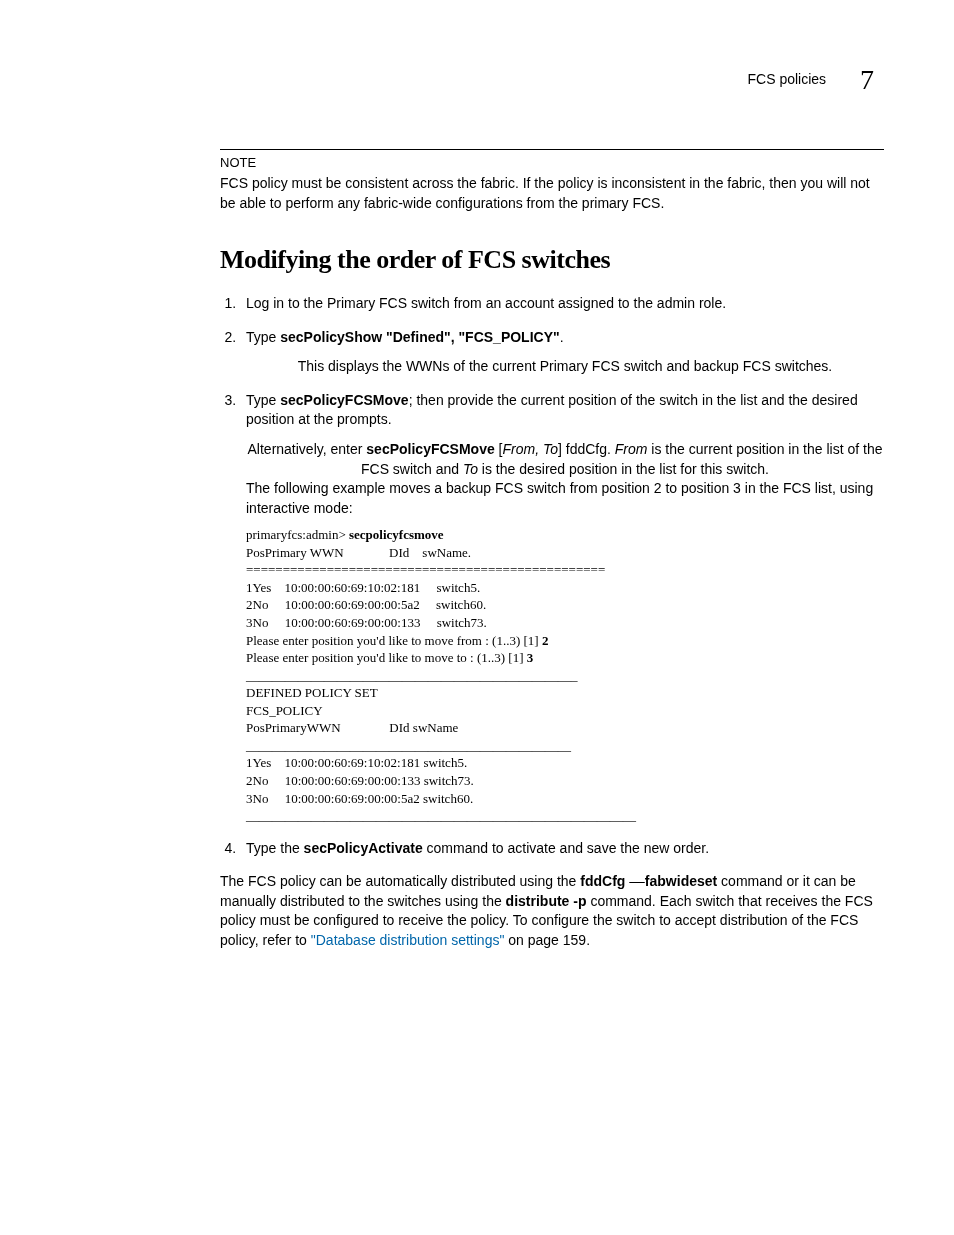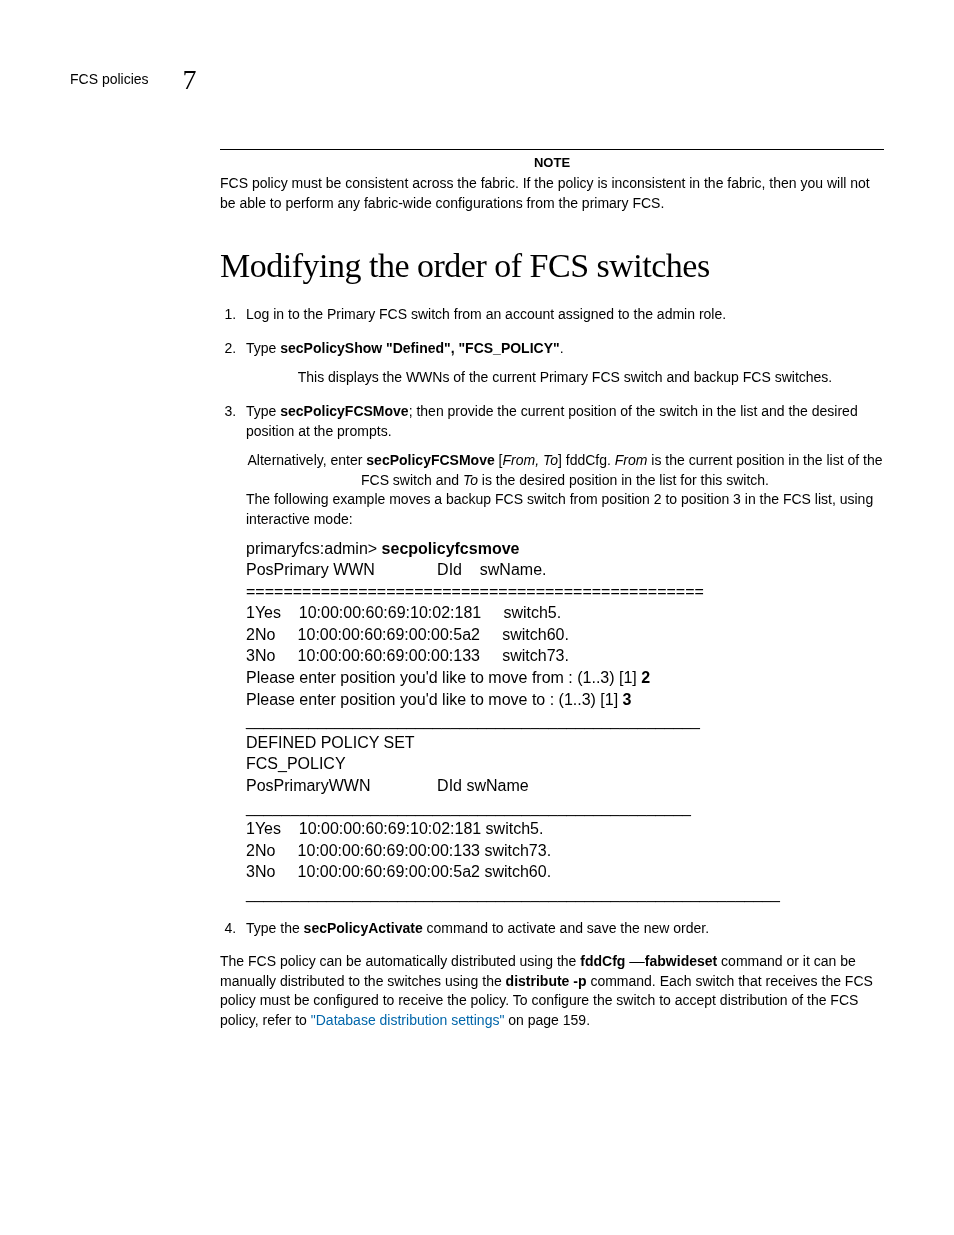--- a/index.html
+++ b/index.html
@@ -7,20 +7,21 @@
     font-size: 14px;
     color: #000;
     margin: 0;
     padding: 60px 70px 40px 70px;
     background: #fff;
     line-height: 1.4;
     width: 954px;
     box-sizing: border-box;
   }
   .header {
+    text-align: right;
     margin-bottom: 50px;
     padding-right: 10px;
   }
   .header-label {
     font-size: 14px;
     display: inline-block;
     vertical-align: middle;
     margin-right: 30px;
   }
   .header-num {
@@ -31,32 +32,31 @@
     vertical-align: middle;
   }
   .content {
     margin-left: 150px;
   }
   .rule {
     border-top: 1.5px solid #000;
     margin-bottom: 4px;
   }
   .note-label {
-    font-weight: bold;
+    font-weight: normal;
     font-size: 13px;
     margin-bottom: 2px;
-    text-align: center;
   }
   .para {
     margin: 0 0 14px 0;
   }
   h2 {
     font-family: Georgia, 'Times New Roman', serif;
-    font-weight: normal;
-    font-size: 34px;
+    font-weight: bold;
+    font-size: 26px;
     margin: 28px 0 16px 0;
     letter-spacing: -0.5px;
   }
   ol {
     padding-left: 20px;
     margin: 0;
   }
   ol > li {
     margin-bottom: 14px;
     padding-left: 6px;
@@ -66,22 +66,22 @@
     text-align: center;
   }
   .b { font-weight: bold; }
   .i { font-style: italic; }
   .example-h {
     font-weight: bold;
     font-size: 13px;
     margin: 14px 0 6px 0;
   }
   pre {
-    font-family: Liberation Sans, sans-serif;
-    font-size: 16px;
+    font-family: Liberation Serif, serif;
+    font-size: 13px;
     line-height: 1.35;
     white-space: pre;
     margin: 8px 0 0 0;
   }
   a.link {
     color: #0066aa;
     text-decoration: none;
   }
 </style>
 </head>

